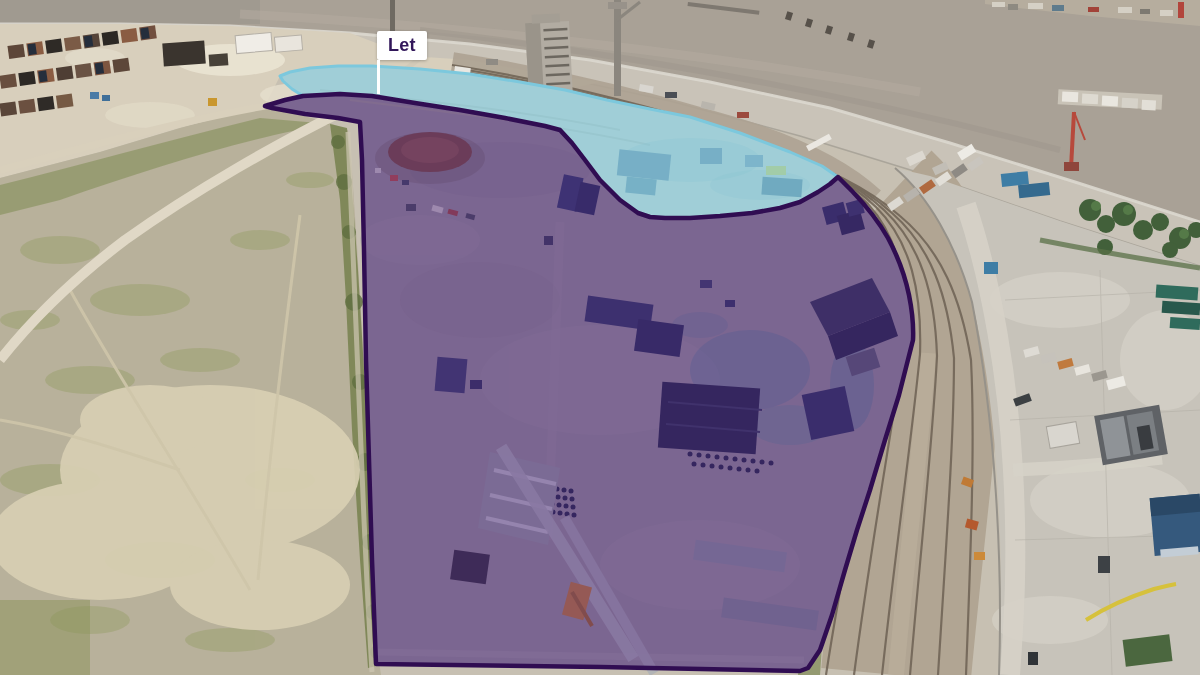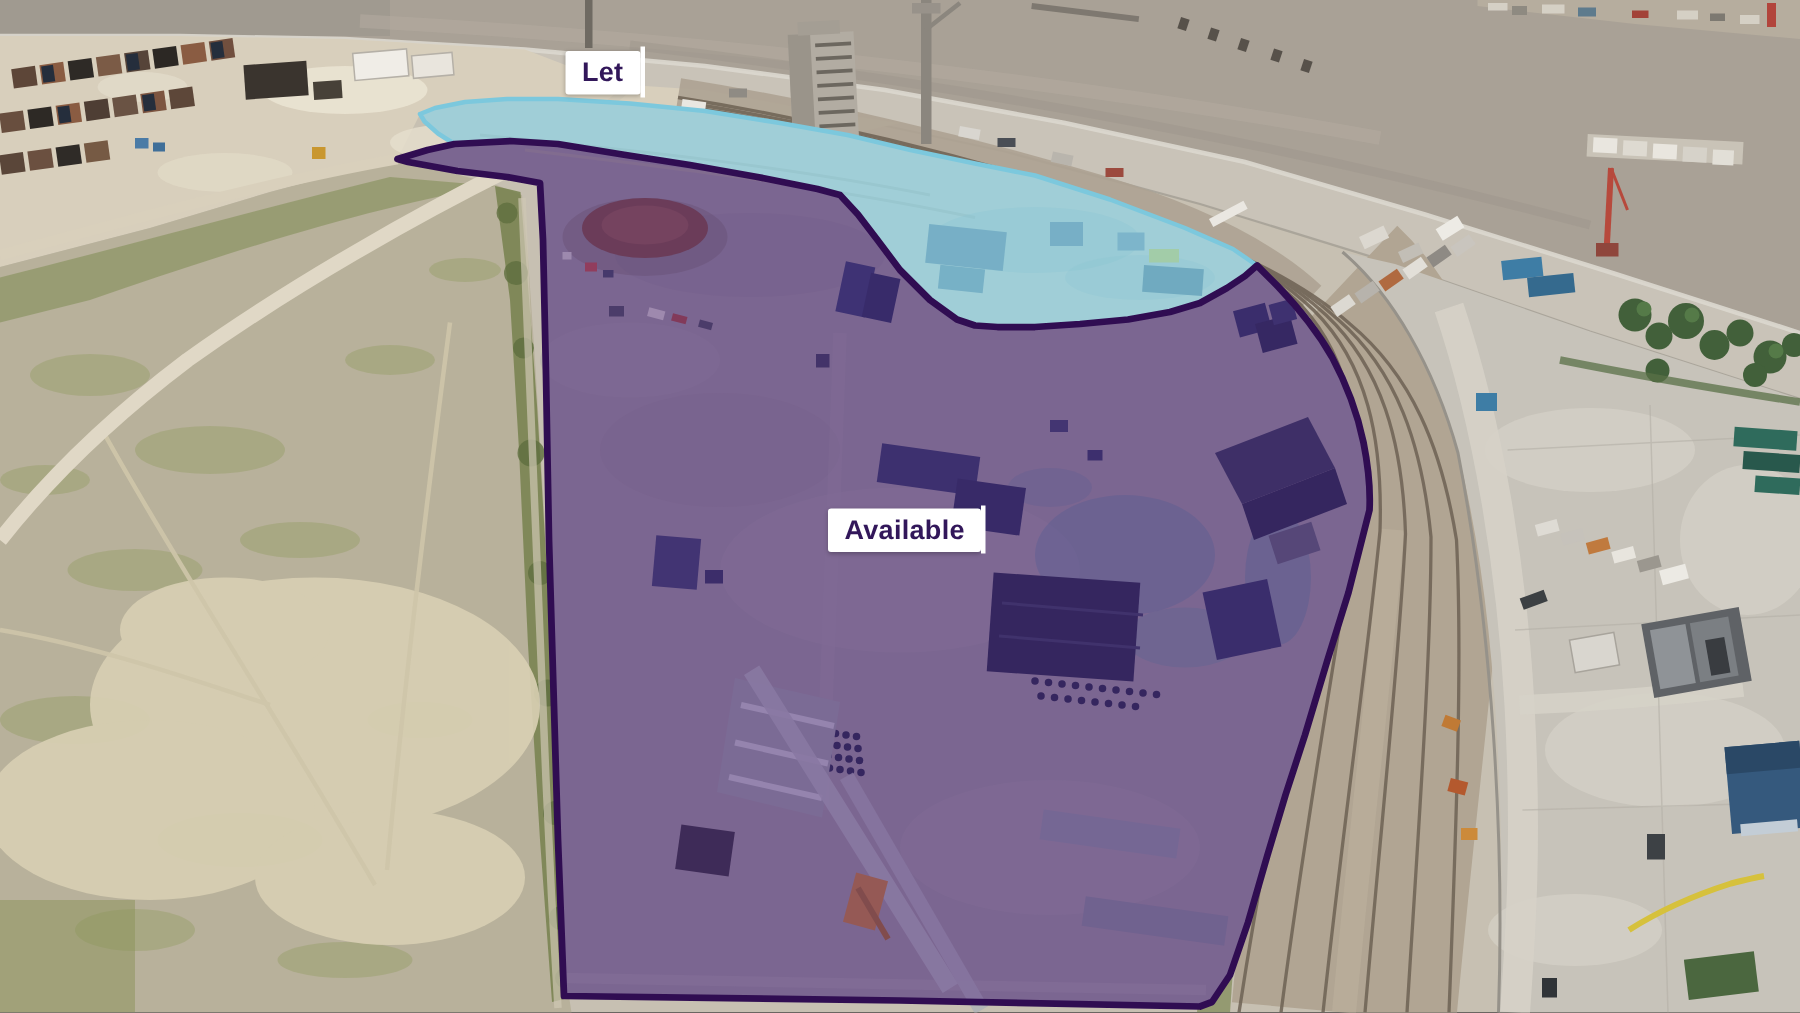--- a/index.html
+++ b/index.html
@@ -1,19 +1,19 @@
 <!DOCTYPE html>
 <html><head>
 <meta charset="utf-8">
 <style>
   html,body{margin:0;padding:0;background:#222;}
   .stage{position:relative;width:1200px;height:675px;overflow:hidden;
          font-family:"Liberation Sans",sans-serif;}
   .stage svg{position:absolute;left:0;top:0;display:block;}
-  .pin{position:absolute;display:flex;flex-direction:row;align-items:center;z-index:5;}
+  .pin{position:absolute;display:flex;flex-direction:column;align-items:flex-start;z-index:5;}
   .pin-box{background:#fff;color:#32175a;font-weight:bold;font-size:18px;
            letter-spacing:.2px;padding:4px 11px;border-radius:2px;
            box-shadow:0 1px 3px rgba(0,0,0,.25);white-space:nowrap;}
   .pin-line{width:3px;background:#fff;}
   #pin-let .pin-line{height:34px;}
   #pin-available .pin-line{height:32px;}
   .disclaimer{position:absolute;left:21px;top:630px;color:#fff;font-weight:bold;
               font-size:17px;letter-spacing:.5px;z-index:5;
               text-shadow:0 0 5px rgba(0,0,0,.3);}
 </style>
@@ -457,18 +457,14 @@
 
   <path stroke-width="3" stroke-linejoin="round" d="M280,76 L290,72 310,68 338,66 372,66 420,69 470,74 520,82 565,90 607,100 650,109 690,117 740,133 790,152 822,166 838,177 L830,184 818,192 800,202 780,208 752,213 720,216 690,218 665,218 650,217 638,213 620,200 600,180 585,160 572,143 560,130 545,126 505,118 460,110 415,103 372,96 340,94 303,96 292,89 283,81 Z" fill="rgba(136,216,240,0.60)" stroke="#7cc8dd"></path>
   <path stroke-width="4.5" stroke-linejoin="round" d="M265,106 L285,100 303,96 340,94 372,96 415,103 460,110 505,118 545,126 560,130 572,143 585,160 600,180 620,200 638,213 650,217 665,218 690,218 720,216 752,213 780,208 800,202 818,192 830,184 838,177 L852,191 Q875,215 888,238 Q903,266 909,295 Q914,320 913,340 L899,395 885,440 870,490 857,530 845,570 832,615 820,650 808,668 L800,671 600,667 376,664 L372,560 369,460 366,360 364,250 362,160 360,122 L338,118 305,114 272,108 Z" fill="rgba(86,45,134,0.45)" stroke="#300d52"></path>
 </svg>
 
   <div class="pin" id="pin-let" style="left:377px;top:31px;">
     <div class="pin-box" style="background: rgb(255, 255, 255); color: rgb(50, 23, 90);">Let</div>
     <div class="pin-line" style="background: rgb(255, 255, 255);"></div>
   </div>
 
-  <div class="pin" id="pin-available" style="left:552px;top:337px;">
-    <div class="pin-box" style="background: rgb(255, 255, 255); color: rgb(50, 23, 90);">Available</div>
-    <div class="pin-line" style="background: rgb(255, 255, 255);"></div>
-  </div>
 
 </div>
 
 </body></html>

